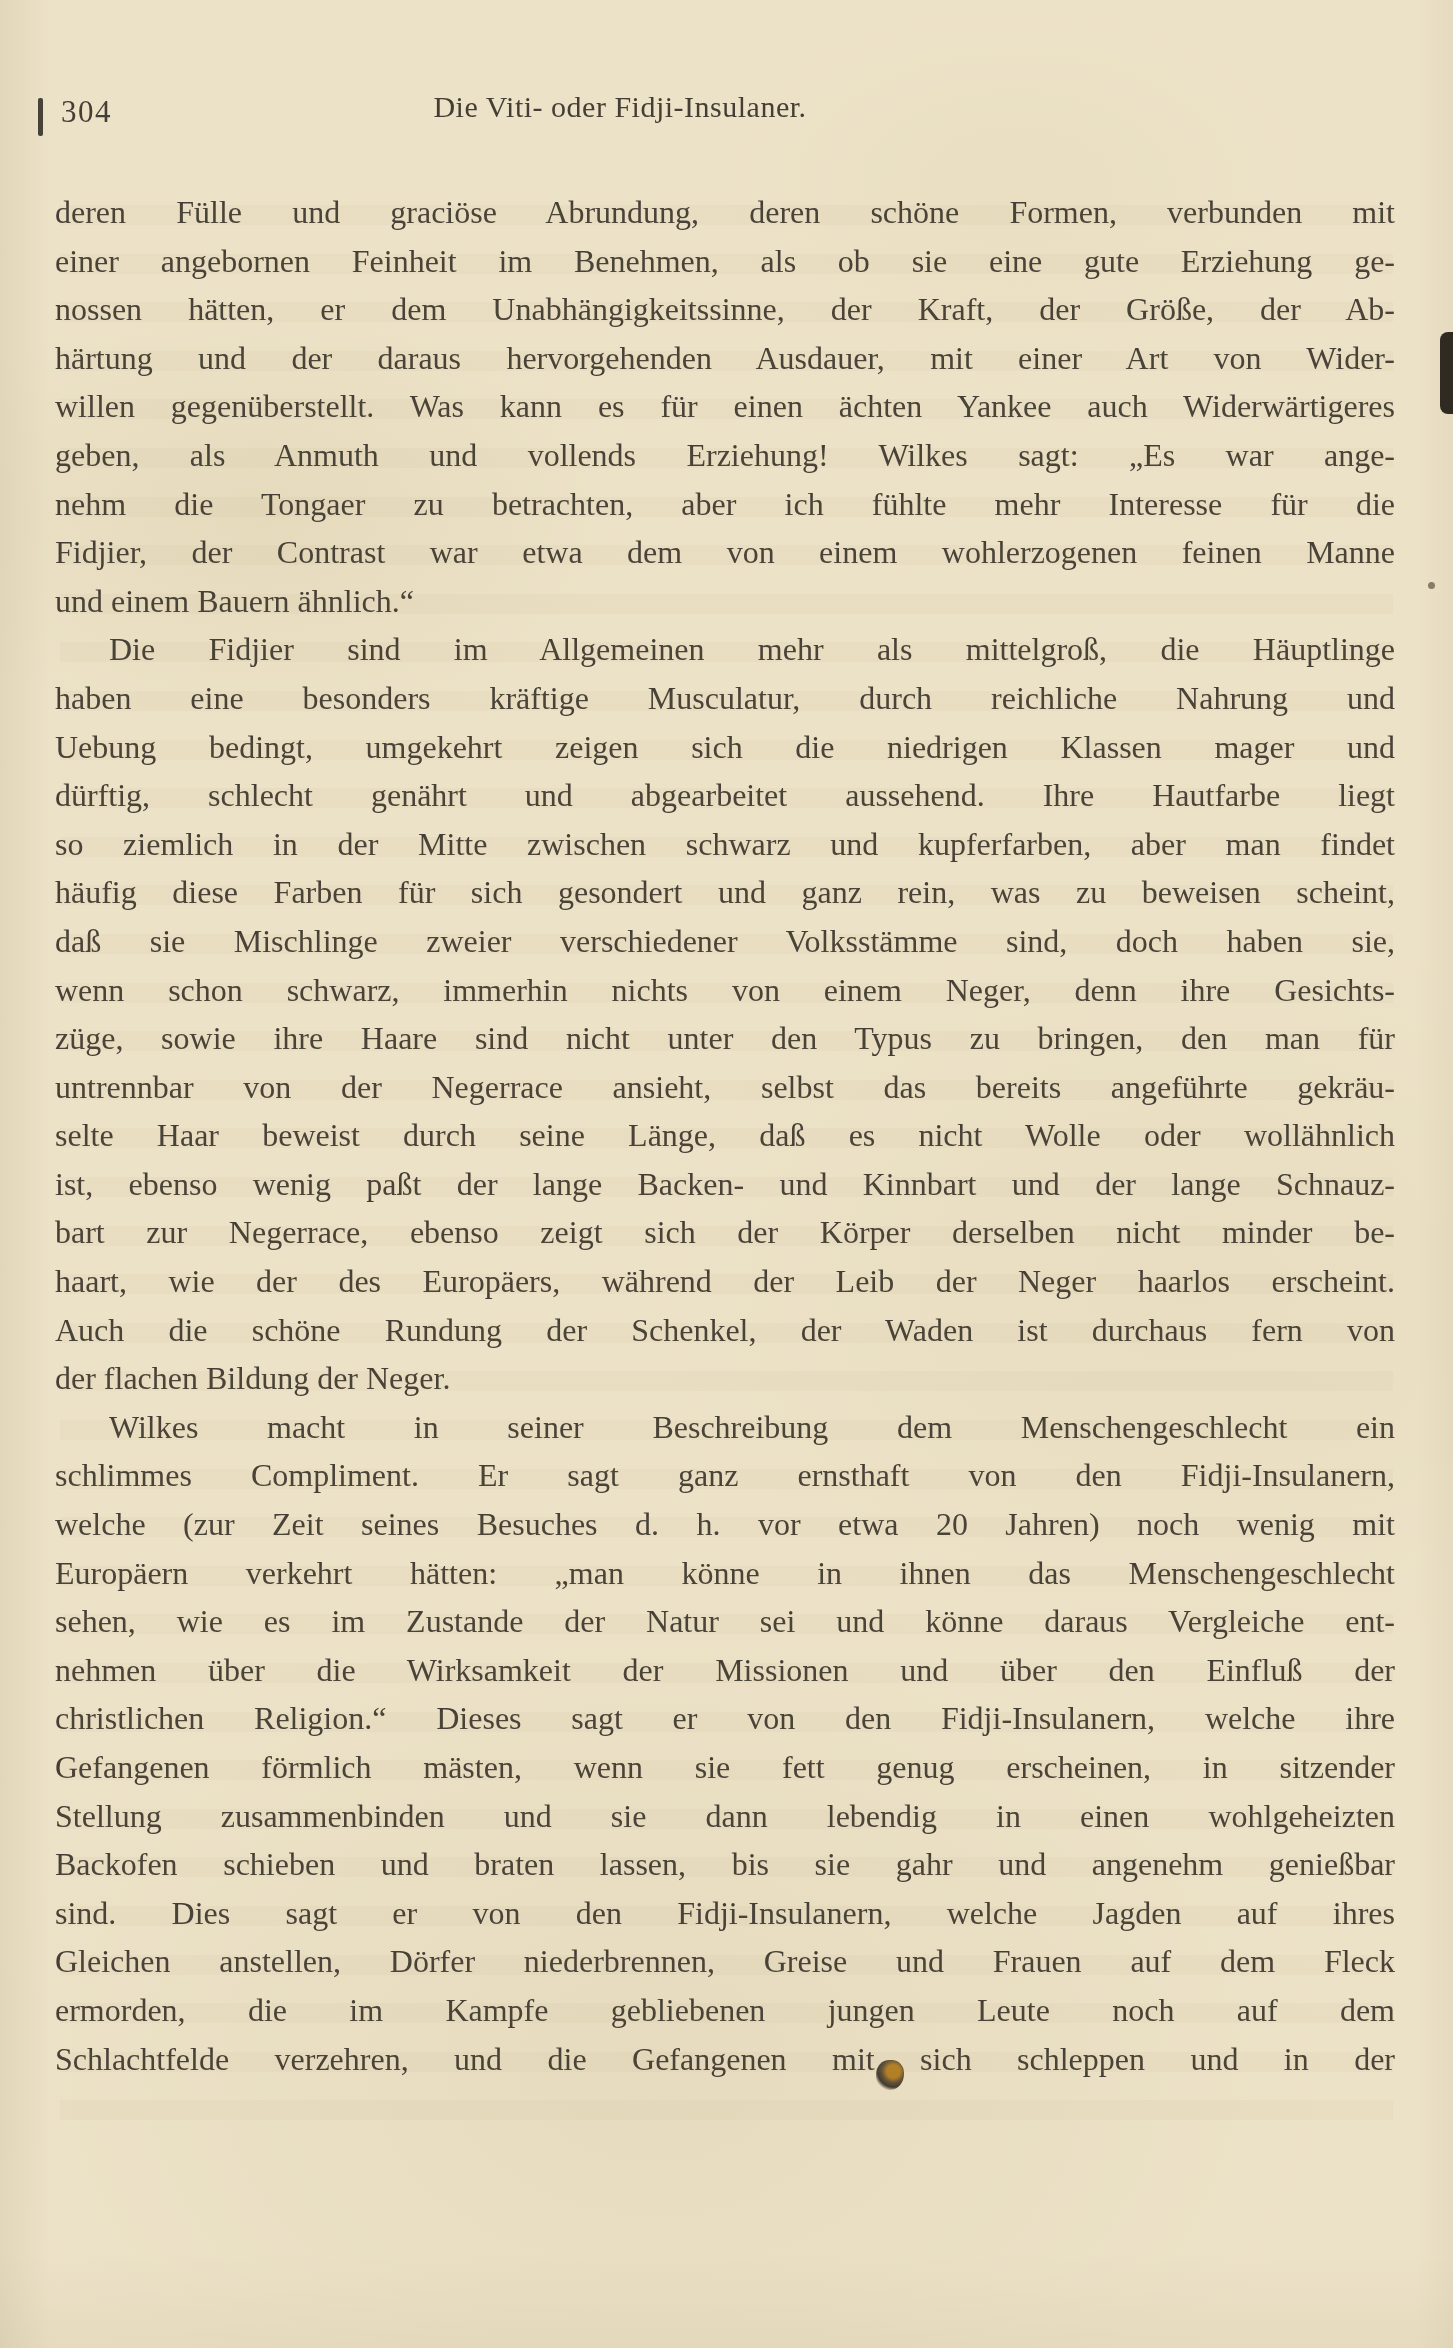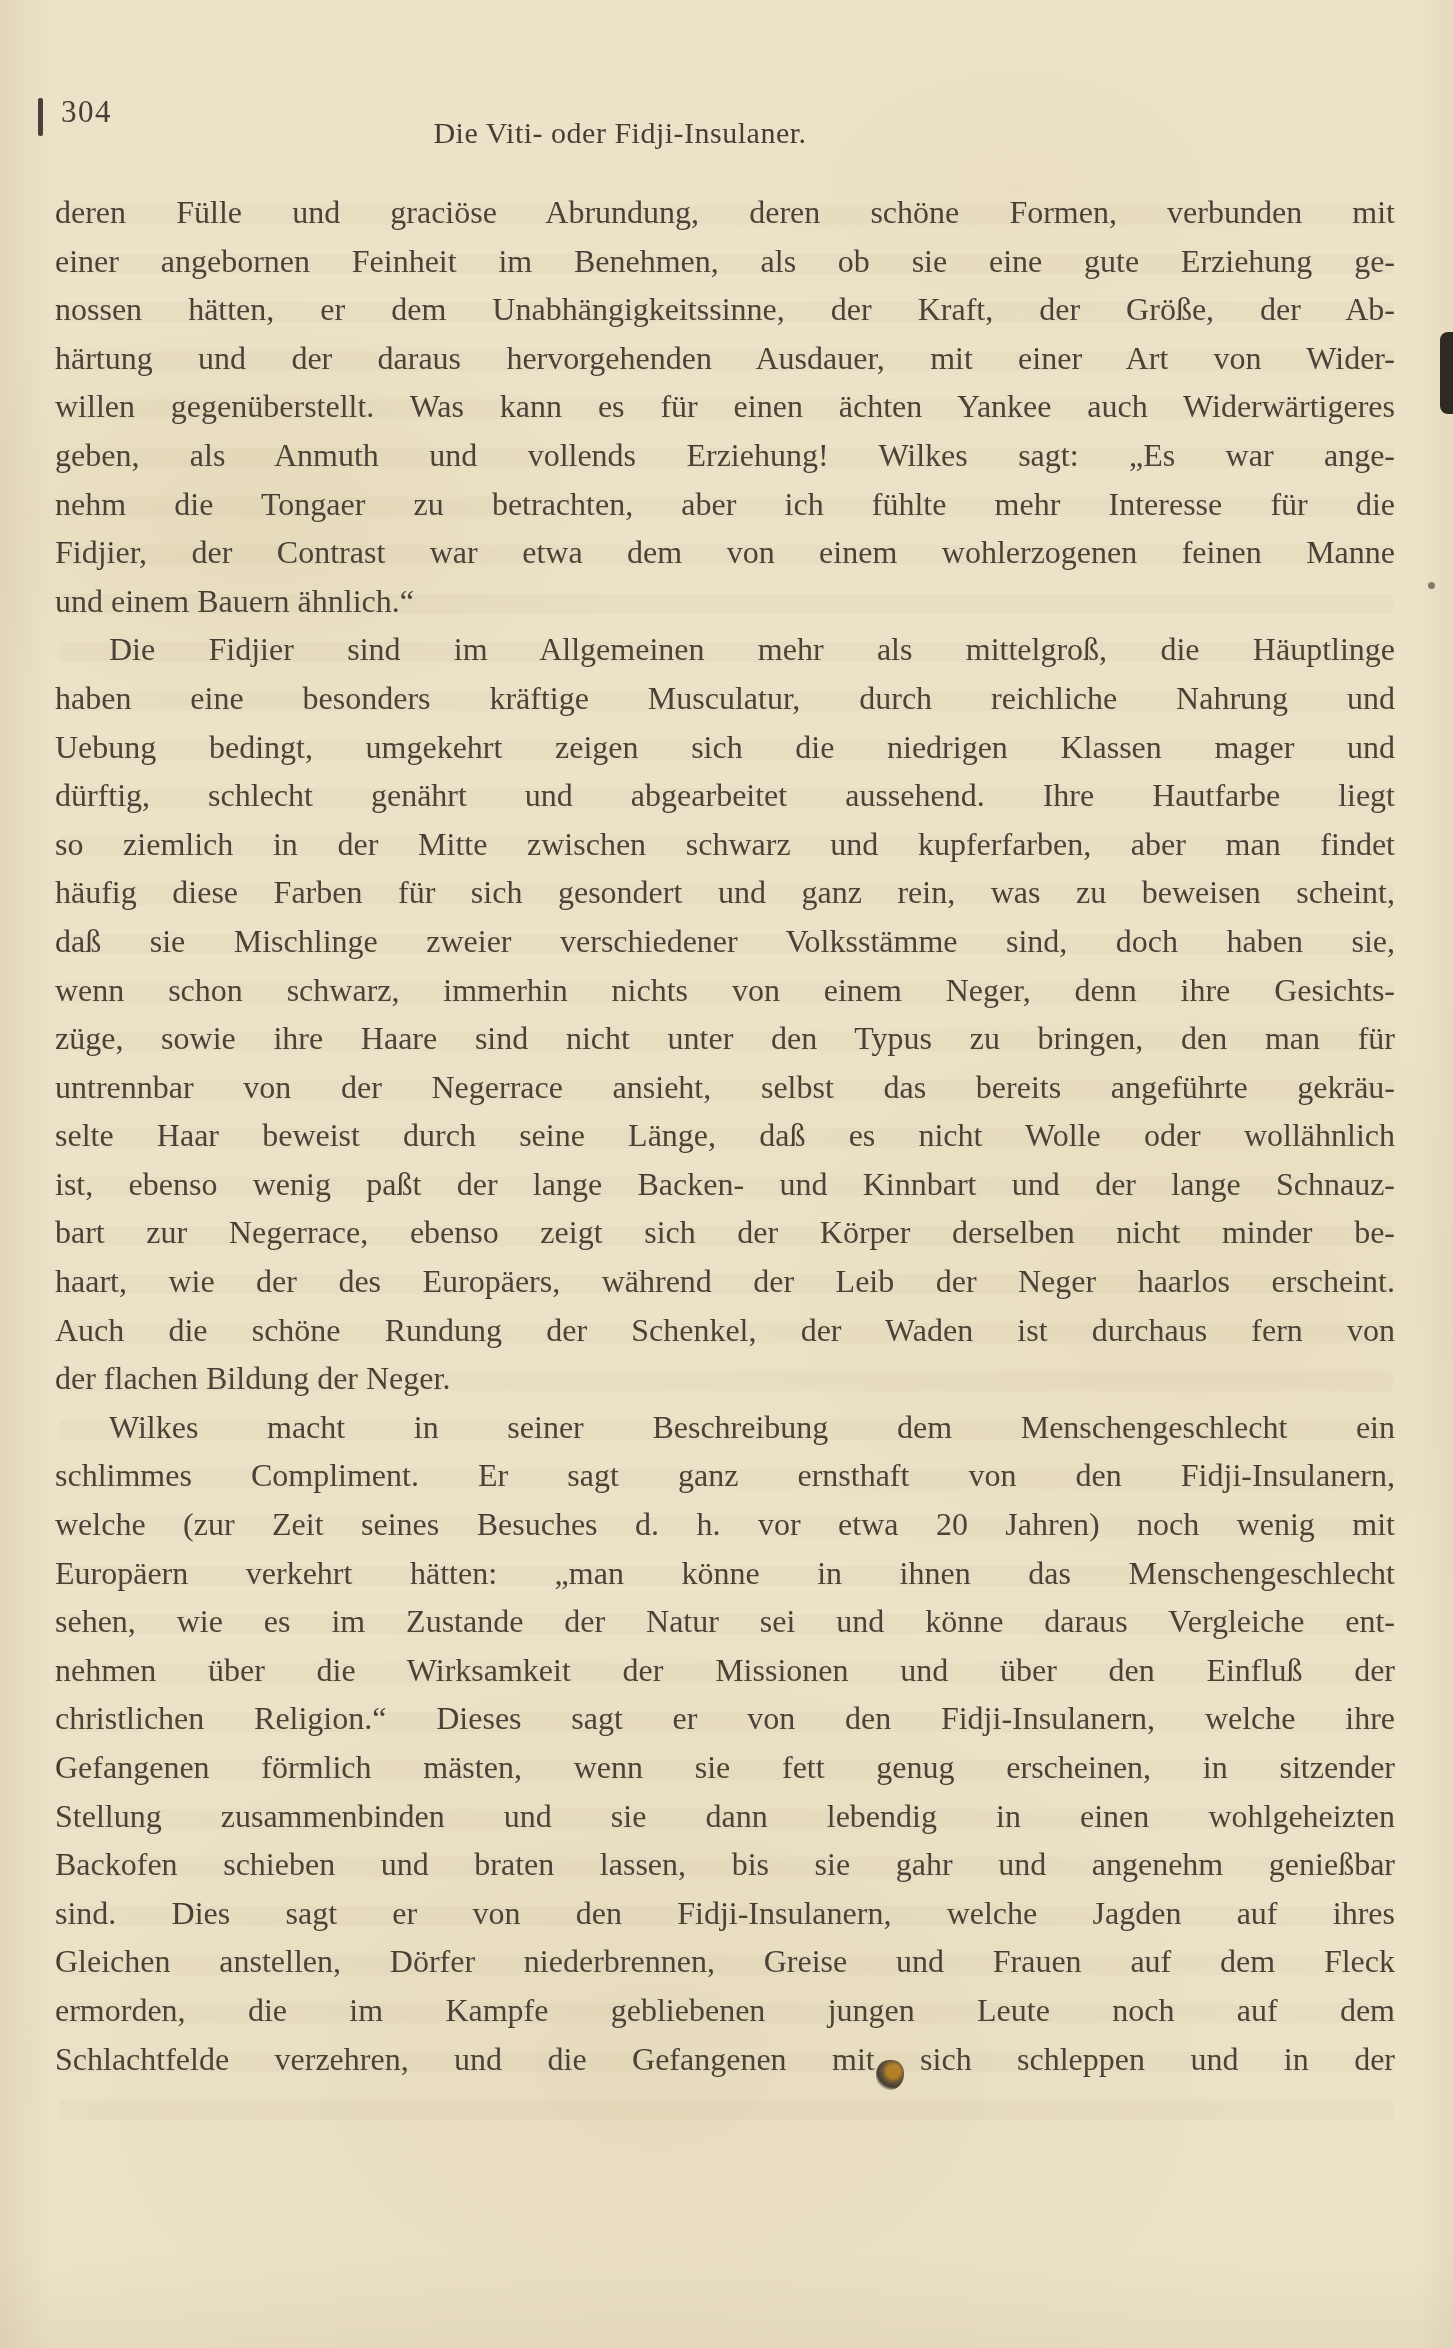--- a/index.html
+++ b/index.html
@@ -31,21 +31,21 @@
       rgba(168,148,108,.06) 0px, rgba(168,148,108,.06) 20px,
       rgba(0,0,0,0) 20px, rgba(0,0,0,0) 48.6px);
   }
   .header { position:absolute; top:86px; left:55px; width:1340px; height:52px; }
   .page-number {
     position:absolute; left:6px; top:8px;
     font-size:31px; letter-spacing:1.5px;
   }
   .running-title {
     position:absolute; left:0; right:210px; top:4px;
-    text-align:center; font-size:30px; letter-spacing:.5px;margin-top:26px;
+    text-align:center; font-size:30px; letter-spacing:.5px;
   }
   .text-block {
     position:absolute; top:188px; left:55px; width:1340px;
     font-size:32px; line-height:48.6px;
     text-rendering:optimizeLegibility;
   }
   .para { margin:0; }
   .line { text-align:justify; text-align-last:justify; }
   .line.last { text-align-last:left; }
   .para.indent .line.first { text-indent:54px; }

